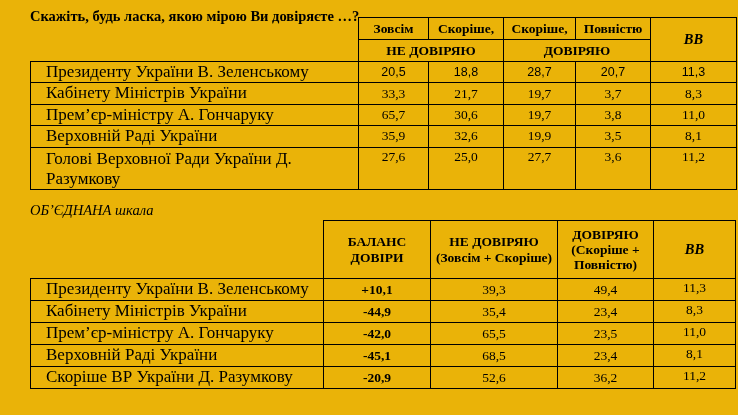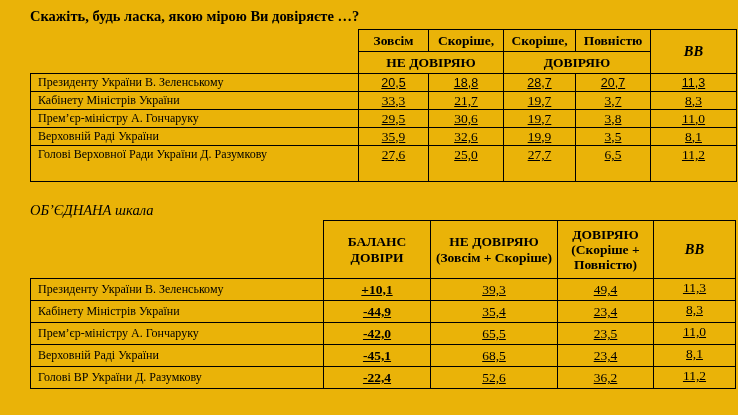--- a/index.html
+++ b/index.html
@@ -10,30 +10,30 @@
   }
   .title {
     position:absolute; left:30px; top:8px;
     font-weight:bold; font-size:14.5px; white-space:nowrap;
   }
   .section-label {
     position:absolute; left:30px; top:202px;
     font-style:italic; font-size:14.5px; white-space:nowrap;font-family:Liberation Serif, serif;
   }
   table { border-collapse:collapse; table-layout:fixed; }
-  #t1 { position:absolute; left:30px; top:29px; width:706px; }
+  #t1 { position:absolute; left:30px; top:17px; width:706px; }
   #t2 { position:absolute; left:30px; top:220px; width:705px; }
   th, td {
     border:1px solid #000; padding:0 2px; font-size:13.5px;
     overflow:hidden; vertical-align:middle;
   }
   th { font-weight:bold; text-align:center; line-height:1.12; }
   .nob { border:none; background:transparent; }
-  .lbl { text-align:left; padding-left:7px; padding-right:4px; font-size:12px; line-height:1.2; }
-  .num { text-align:center;text-decoration:underline; }
+  .lbl { text-align:left; padding-left:15px; padding-right:4px; font-size:17px; line-height:1.2; }
+  .num { text-align:center; }
   .sans { font-family:"Liberation Sans","DejaVu Sans",sans-serif; font-size:12.5px; }
   .vv { font-style:italic; font-weight:bold; font-size:14.5px; text-align:center; }
   .bold { font-weight:bold;text-align:center; }
   #t1 thead tr { height:22px; }
   #t1 tbody tr { height:18px; }
   #t1 tbody tr.tall { height:36px; }
   #t1 tbody tr.tall td { vertical-align:top; padding-top:1px; }
   #t2 thead tr { height:58px; }
   #t2 tbody tr { height:22px; }
   #t2 td.vbot { vertical-align:bottom; padding-bottom:2px; }
@@ -82,40 +82,40 @@
       <tr>
         <td class="lbl">Кабінету Міністрів України</td>
         <td class="num">33,3</td>
         <td class="num">21,7</td>
         <td class="num">19,7</td>
         <td class="num">3,7</td>
         <td class="num">8,3</td>
       </tr>
       <tr>
         <td class="lbl">Прем’єр-міністру А. Гончаруку</td>
-        <td class="num">29,5</td>
+        <td class="num">65,7</td>
         <td class="num">30,6</td>
         <td class="num">19,7</td>
         <td class="num">3,8</td>
         <td class="num">11,0</td>
       </tr>
       <tr>
         <td class="lbl">Верховній Раді України</td>
         <td class="num">35,9</td>
         <td class="num">32,6</td>
         <td class="num">19,9</td>
         <td class="num">3,5</td>
         <td class="num">8,1</td>
       </tr>
       <tr class="tall">
         <td class="lbl">Голові Верховної Ради України Д. Разумкову</td>
         <td class="num">27,6</td>
         <td class="num">25,0</td>
         <td class="num">27,7</td>
-        <td class="num">6,5</td>
+        <td class="num">3,6</td>
         <td class="num">11,2</td>
       </tr>
     </tbody>
   </table>
 
   <div class="section-label">ОБ’ЄДНАНА шкала</div>
 
   <table id="t2">
     <colgroup>
       <col style="width:293px">
@@ -162,22 +162,22 @@
         <td class="num vtop">11,0</td>
       </tr>
       <tr>
         <td class="lbl">Верховній Раді України</td>
         <td class="num bold">-45,1</td>
         <td class="num vbot">68,5</td>
         <td class="num vbot">23,4</td>
         <td class="num vtop">8,1</td>
       </tr>
       <tr>
-        <td class="lbl">Голові ВР України Д. Разумкову</td>
-        <td class="num bold">-22,4</td>
+        <td class="lbl">Скоріше ВР України Д. Разумкову</td>
+        <td class="num bold">-20,9</td>
         <td class="num vbot">52,6</td>
         <td class="num vbot">36,2</td>
         <td class="num vtop">11,2</td>
       </tr>
     </tbody>
   </table>
 
 </div>
 
 </body></html>

